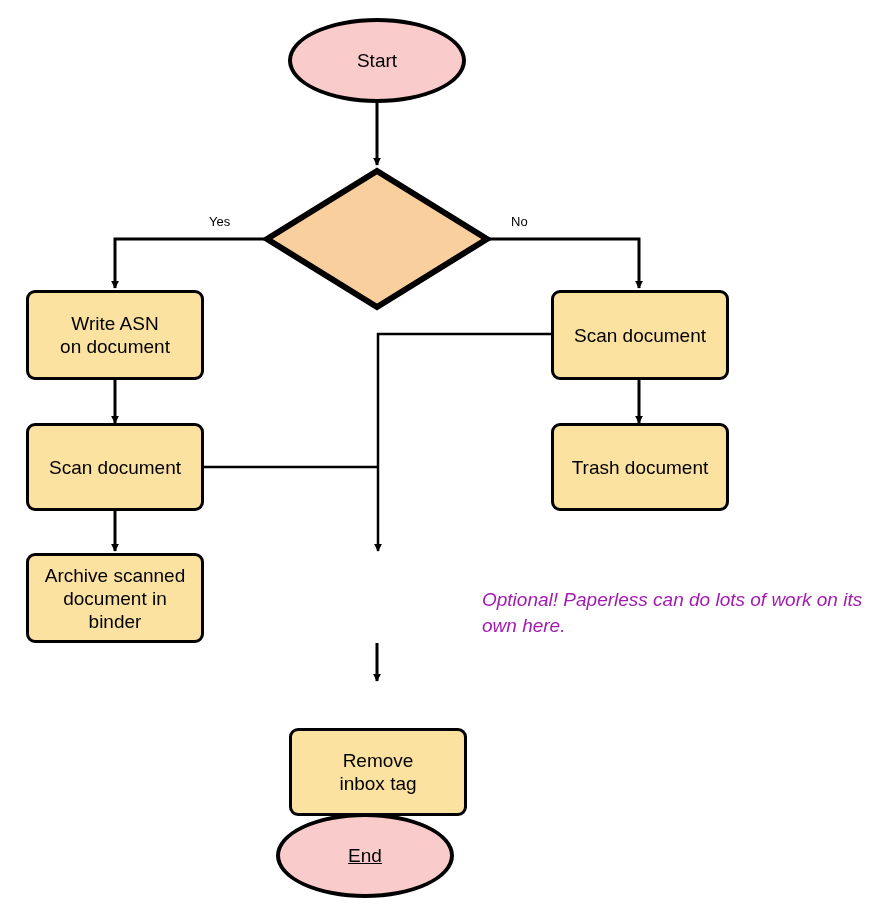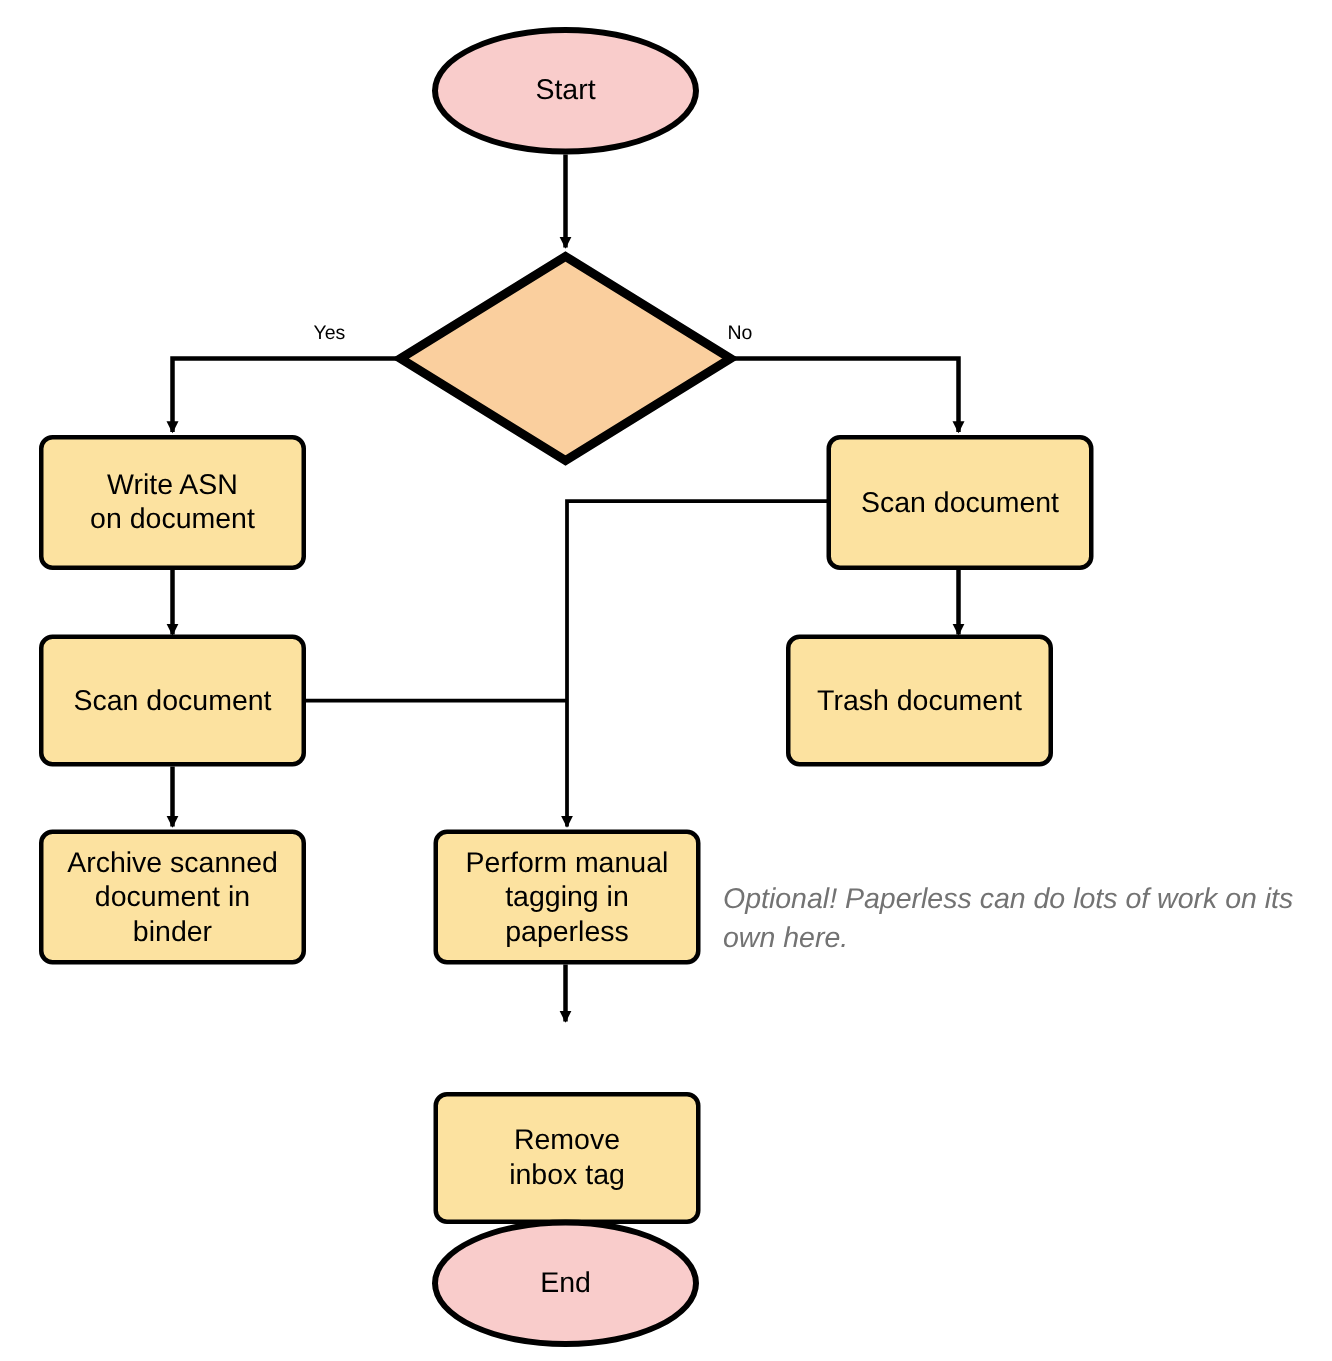--- a/index.html
+++ b/index.html
@@ -66,21 +66,21 @@
   .edge-label {
     position: absolute;
     color: #000000;
     font-size: 13px;
     line-height: 22px;
     white-space: nowrap;
     z-index: 4;
   }
   .annotation {
     position: absolute;
-    color: #737373;
+    color: #a21caf;
     font-size: 19px;
     line-height: 26px;
     font-style: italic;
     z-index: 4;
   }
   .node-text {
     display: block;
     white-space: pre-line;
     padding: 0 6px;
   }
@@ -125,21 +125,21 @@
   <div class="node node-decision" style="left:263px; top:167px; width:228px; height:144px;">
     <svg class="diamond-shape" viewBox="0 0 228 144" preserveAspectRatio="none" xmlns="http://www.w3.org/2000/svg">
       <polygon points="114,4 224,72 114,140 4,72" fill="#facf9e" stroke="#000000" stroke-width="6" stroke-linejoin="miter"></polygon>
     </svg>
   </div>
 
   <div class="edge-label" style="left:209px; top:211px;">
     <span>Yes</span>
   </div>
 
-  <div class="edge-label" style="left:485px; top:211px;">
+  <div class="edge-label" style="left:511px; top:211px;">
     <span>No</span>
   </div>
 
   <div class="node node-process" style="left:26px; top:290px; width:178px; height:90px;align-items:center;">
     <span class="node-text">Write ASN
 on document</span>
   </div>
 
   <div class="node node-process" style="left:26px; top:423px; width:178px; height:88px;">
     <span class="node-text">Scan document</span>
@@ -148,36 +148,31 @@
   <div class="node node-process" style="left:26px; top:553px; width:178px; height:90px;">
     <span class="node-text">Archive scanned
 document in
 binder</span>
   </div>
 
   <div class="node node-process" style="left:551px; top:290px; width:178px; height:90px;">
     <span class="node-text">Scan document</span>
   </div>
 
-  <div class="node node-process" style="left:524px; top:423px; width:178px; height:88px;">
+  <div class="node node-process" style="left:551px; top:423px; width:178px; height:88px;">
     <span class="node-text">Trash document</span>
   </div>
 
-  <div class="node node-process" style="left:289px; top:553px; width:178px; height:90px;">
-    <span class="node-text">Perform manual
-tagging in
-paperless</span>
-  </div>
 
   <div class="node node-process" style="left:289px; top:683px; width:178px; height:88px;margin-top:45px;">
     <span class="node-text">Remove
 inbox tag</span>
   </div>
 
-  <div class="node node-terminator" style="left:288px; top:813px; width:178px; height:85px;">
+  <div class="node node-terminator" style="left:276px; top:813px; width:178px; height:85px;text-decoration:underline;">
     <span class="node-text">End</span>
   </div>
 
   <div class="annotation" style="left:482px; top:587px; width:400px;">
     <span>Optional! Paperless can do lots of work on its own here.</span>
   </div>
 
 </div>
 
 </body></html>

